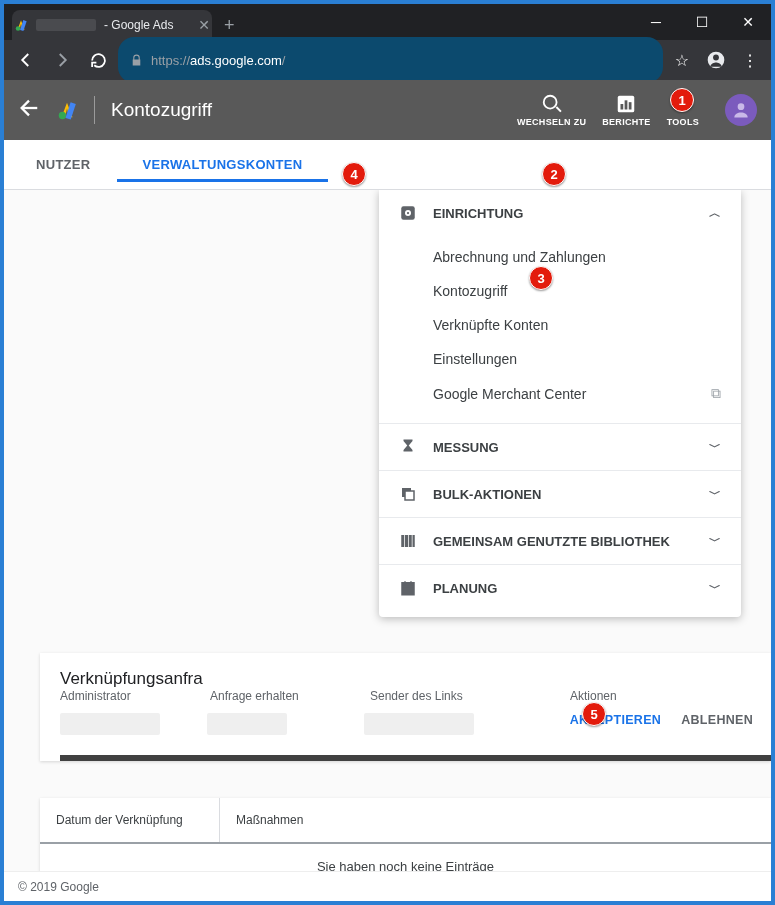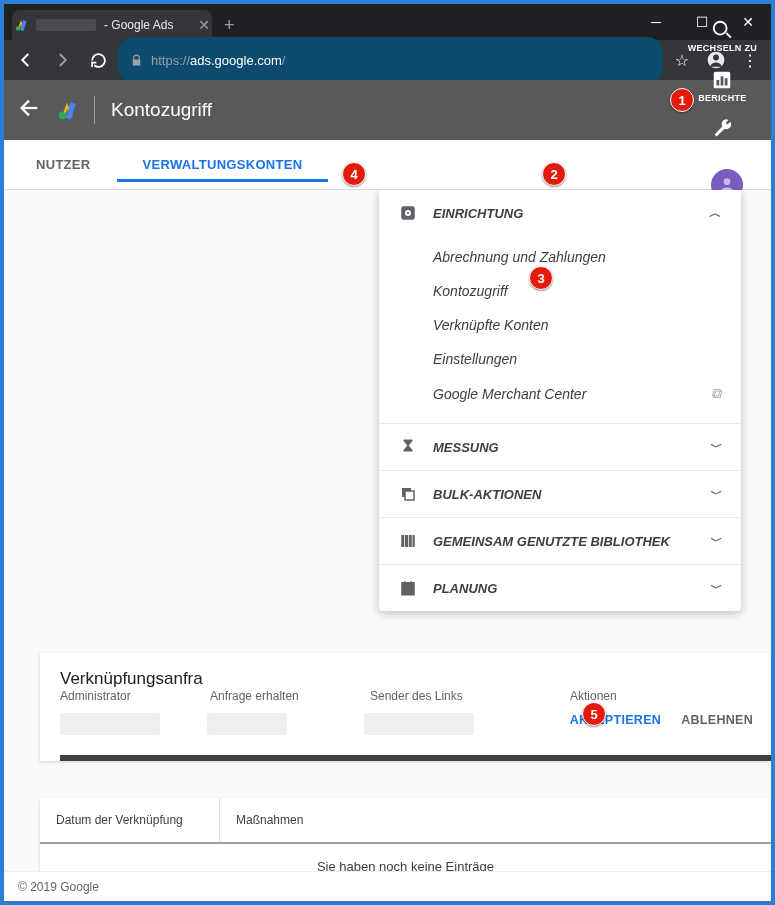--- a/index.html
+++ b/index.html
@@ -16,31 +16,31 @@
   .navbtn { width:32px; height:32px; display:flex; align-items:center; justify-content:center; color:#9aa0a6; border-radius:50%; }
   .navbtn.enabled { color:#fff; }
   .urlbox { flex:1; background:#0c4a6e; border-radius:16px; height:46px; display:flex; align-items:center; padding:0 12px; color:#9aa0a6; font-size:13px; gap:8px; }
   .urlbox .host { color:#fff; }
   .endicon { width:30px; height:30px; display:flex; align-items:center; justify-content:center; color:#fff; }
   .appbar { height:60px; background:#595959; display:flex; align-items:center; padding:0 14px; color:#fff; position:relative; }
   .appbar .back { font-size:20px; margin-right:16px; }
   .logo { width:22px; height:22px; margin-right:16px; }
   .divider-v { width:1px; height:28px; background:rgba(255,255,255,.4); margin-right:16px;}
   .apptitle { font-size:19px; font-weight:500; }
-  .appactions { margin-left:auto; display:flex; align-items:center; gap:16px;flex-direction:column; }
+  .appactions { margin-left:auto; display:flex; align-items:center; gap:16px; }
   .appaction { display:flex; flex-direction:column; align-items:center; gap:2px; font-size:9px; font-weight:700; letter-spacing:.3px; position:relative; }
   .appaction svg, .appaction .glyph { width:22px; height:22px; }
   .avatar { width:32px; height:32px; border-radius:50%; background:#7b5bbd; display:flex; align-items:center; justify-content:center; margin-left:10px; }
   .avatar svg { width:20px; height:20px; fill:#c9b9e8; }
   .tabs { height:50px; background:#fff; display:flex; align-items:center; border-bottom:1px solid #dadce0; padding:0 6px; }
   .tabitem { padding:0 26px; height:34px; display:flex; align-items:center; font-size:13px; font-weight:700; color:#5f6368; letter-spacing:.3px; position:relative; }
   .tabitem.active { color:#1a73e8; }
   .tabitem.active::after { content:""; position:absolute; bottom:0; left:0; right:0; height:3px; background:#1a73e8; }
   .content { flex:1; background:#fafafa; position:relative; overflow:hidden; }
-  .dropdown { position:absolute; top:0; right:30px; width:362px; background:#fff; box-shadow:0 2px 8px rgba(0,0,0,.25); border-radius:0 0 4px 4px; padding-bottom:0;font-style:italic; }
+  .dropdown { position:absolute; top:0; right:30px; width:362px; background:#fff; box-shadow:0 2px 8px rgba(0,0,0,.25); border-radius:0 0 4px 4px; padding-bottom:6px; }
   .dd-section { padding:14px 20px; display:flex; align-items:center; gap:16px; color:#3c4043; font-size:13px; font-weight:700; border-top:1px solid #e8eaed; }
   .dd-section:first-child { border-top:none; }
   .dd-section .chev { margin-left:auto; color:#5f6368; font-size:12px; }
   .dd-section svg, .dd-section .icn { width:18px; height:18px; fill:#5f6368; flex-shrink:0; }
   .dd-items { padding:4px 0 12px 54px; }
   .dd-item { padding:9px 20px 9px 0; font-size:14px; color:#3c4043; display:flex; align-items:center; }
   .dd-item .ext { margin-left:auto; color:#9aa0a6; }
   .card { position:absolute; left:36px; right:0; top:463px; background:#fff; box-shadow:0 1px 3px rgba(0,0,0,.15); padding:16px 0 0 20px; }
   .card-title { font-size:17px; color:#202124; }
   .req-head { display:flex; font-size:12px; color:#5f6368; margin-bottom:10px; }

